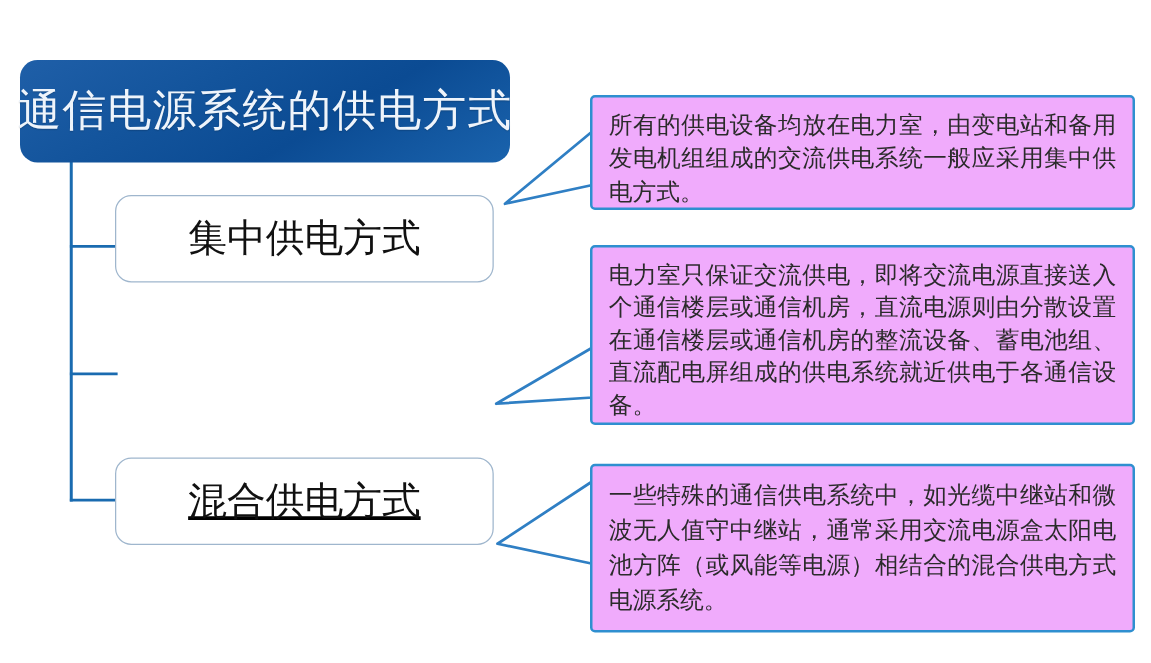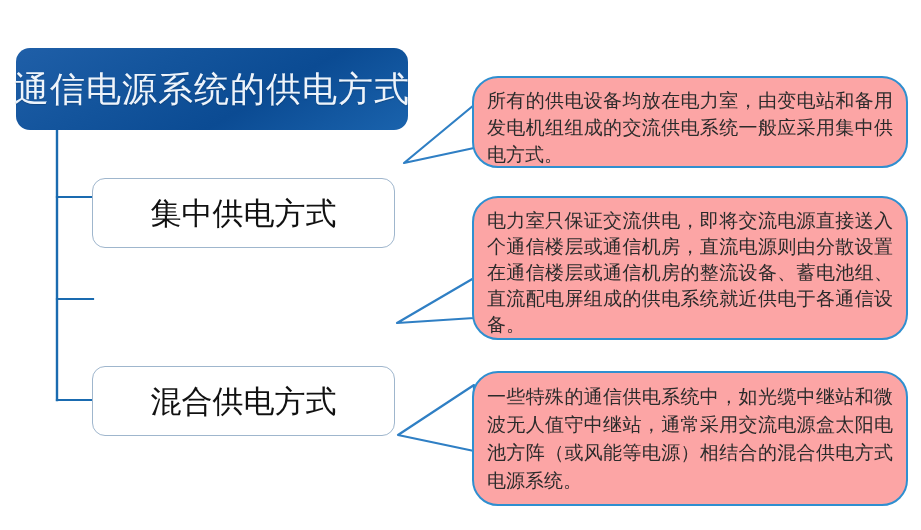--- a/index.html
+++ b/index.html
@@ -61,38 +61,38 @@
     height: 70px;
     background: #ffffff;
     border: 1px solid #9fb6cd;
     border-radius: 13px;
     box-sizing: border-box;
     display: flex;
     align-items: center;
     justify-content: center;
     z-index: 3;
   }
-  .branch-node.n1 { top: 178px; }
+  .branch-node.n1 { top: 156px; }
   .branch-node.n2 { top: 264px; border-color: #2f77b8; }
-  .branch-node.n3 { top: 366px; }
+  .branch-node.n3 { top: 366px; text-decoration: underline; }
   .branch-label {
     color: #111111;
     font-size: 31px;
     line-height: 1;
     white-space: nowrap;
   }
 
   
   .callout {
     position: absolute;
     left: 472px;
     width: 436px;
-    background: #fca5a5;
+    background: #f0abfc;
     border: 2px solid #2f8fd0;
-    border-radius: 26px;
+    border-radius: 4px;
     box-sizing: border-box;
     z-index: 4;
     padding: 9px 13px 10px 13px;
   }
   .callout.c1 { top: 76px;  height: 92px; }
   .callout.c2 { top: 196px; height: 144px; }
   .callout.c3 { top: 371px; height: 135px; }
   .callout-text {
     color: #2b2b2b;
     font-size: 19px;

